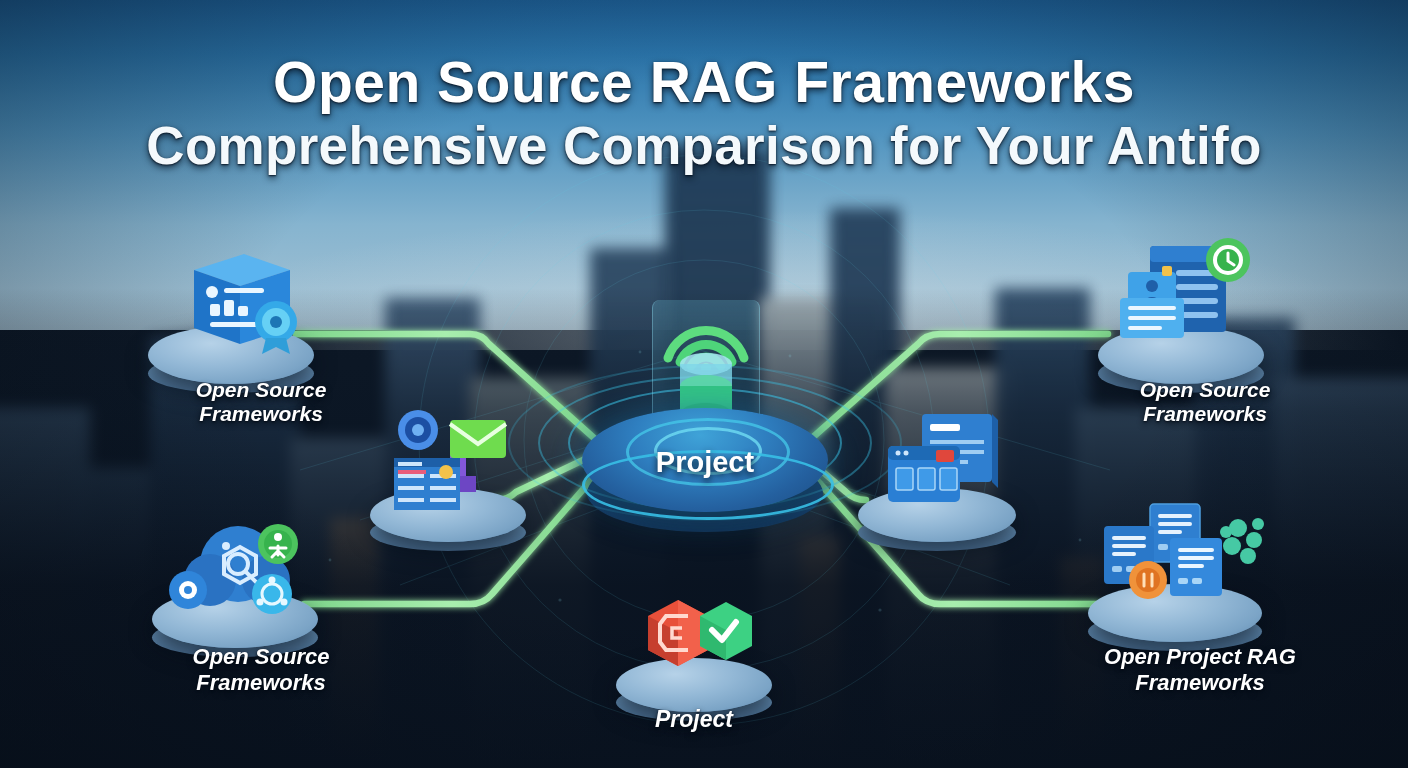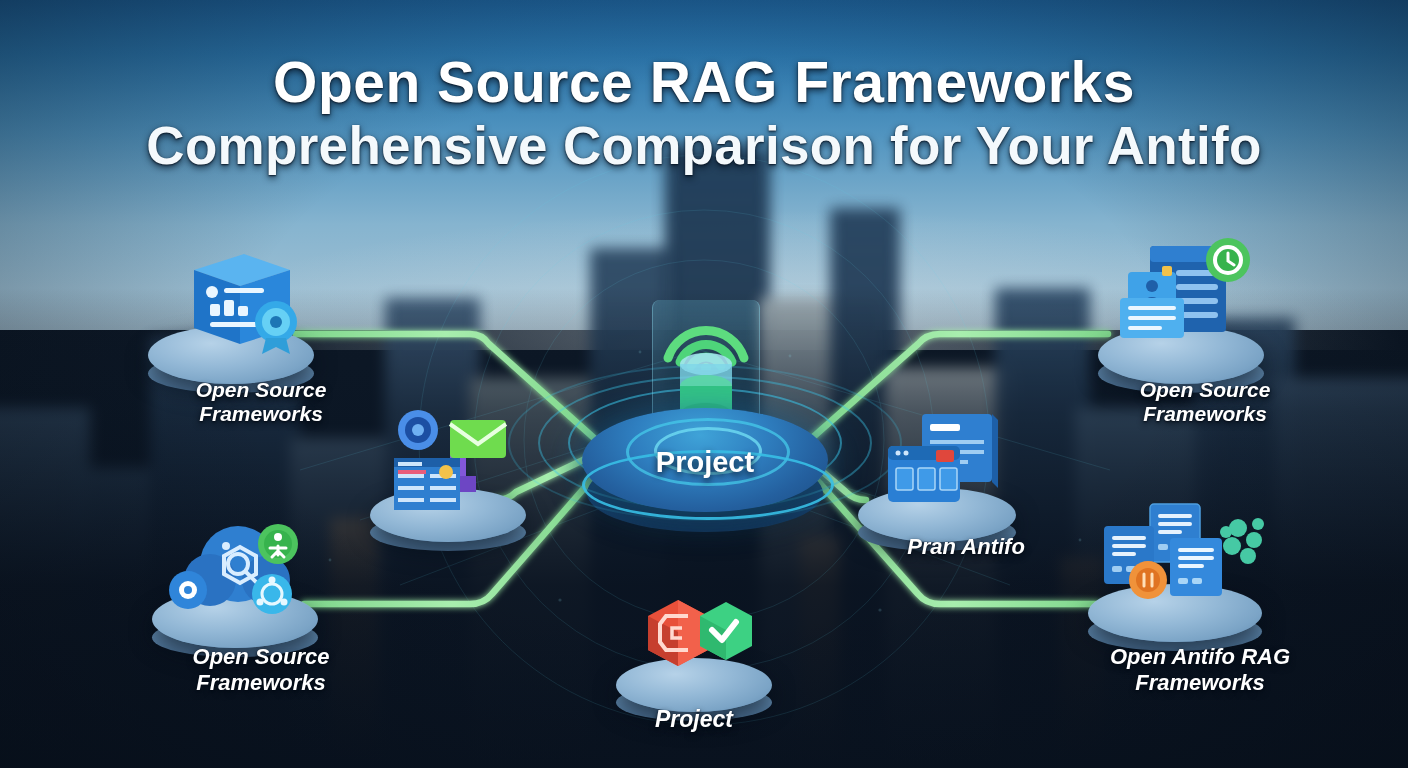--- a/index.html
+++ b/index.html
@@ -346,21 +346,20 @@
         <circle cx="16" cy="45" r="2.5" fill="#cfe6fb"></circle>
         <circle cx="24" cy="45" r="2.5" fill="#cfe6fb"></circle>
         <rect x="54" y="42" width="18" height="12" rx="2" fill="#e0473c"></rect>
         <g fill="#3f9ae8" stroke="#a9d6f7" stroke-width="1.5">
           <rect x="14" y="60" width="17" height="22" rx="2"></rect>
           <rect x="36" y="60" width="17" height="22" rx="2"></rect>
           <rect x="58" y="60" width="17" height="22" rx="2"></rect>
         </g>
       </g>
     </svg>
-    <div class="nlabel" style="left:8px;top:66px;width:200px;font-size:22px;">Pran Antifo</div>
   </div>
 
   <div class="node" style="left:1098px;top:296px;width:170px;height:90px;">
     <div class="disc" style="left:0;top:30px;width:166px;height:58px;"></div>
     <svg class="svgico" style="left:12px;top:-58px;" width="150" height="120" viewBox="0 0 150 120">
       <g>
         <rect x="40" y="8" width="76" height="86" rx="4" fill="#1f63ae"></rect>
         <rect x="40" y="8" width="76" height="16" rx="4" fill="#2f7fd0"></rect>
         <g fill="#8fc2ef">
           <rect x="66" y="32" width="42" height="6" rx="3"></rect>
@@ -447,21 +446,21 @@
       </g>
       <g fill="#46c9a4">
         <circle cx="146" cy="30" r="9"></circle>
           <circle cx="162" cy="42" r="8"></circle>
         <circle cx="140" cy="48" r="9"></circle>
           <circle cx="156" cy="58" r="8"></circle>
         <circle cx="166" cy="26" r="6"></circle>
           <circle cx="134" cy="34" r="6"></circle>
       </g>
     </svg>
-    <div class="nlabel" style="left:-38px;top:88px;width:300px;font-size:22px;">Open Antifo RAG
+    <div class="nlabel" style="left:-38px;top:88px;width:300px;font-size:22px;">Open Project RAG
 Frameworks</div>
   </div>
 
   <div class="vign"></div>
 
   <div class="titles">
     <div class="t1">Open Source RAG Frameworks</div>
     <div class="t2">Comprehensive Comparison for Your Antifo</div>
   </div>
 

